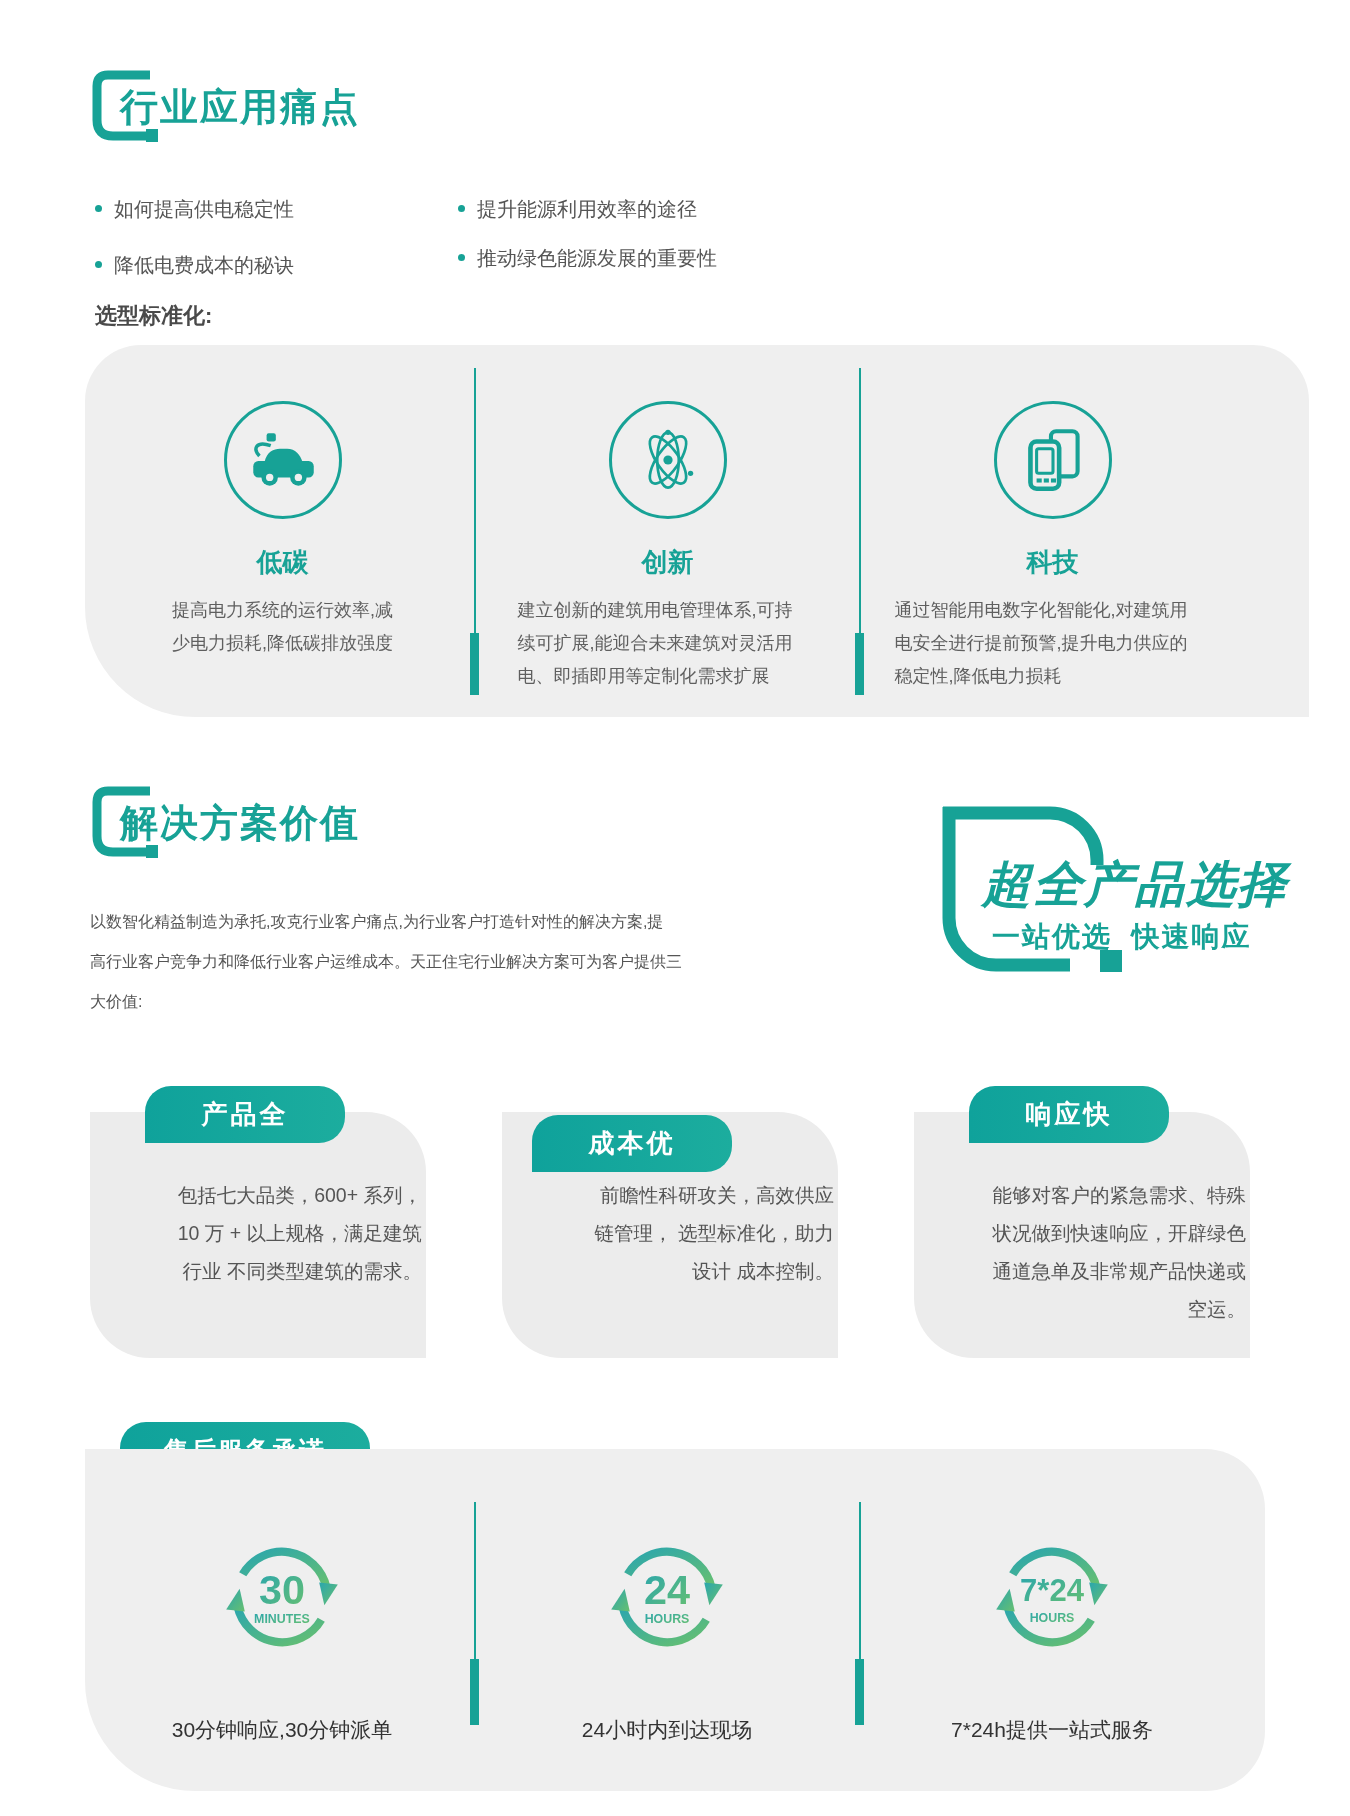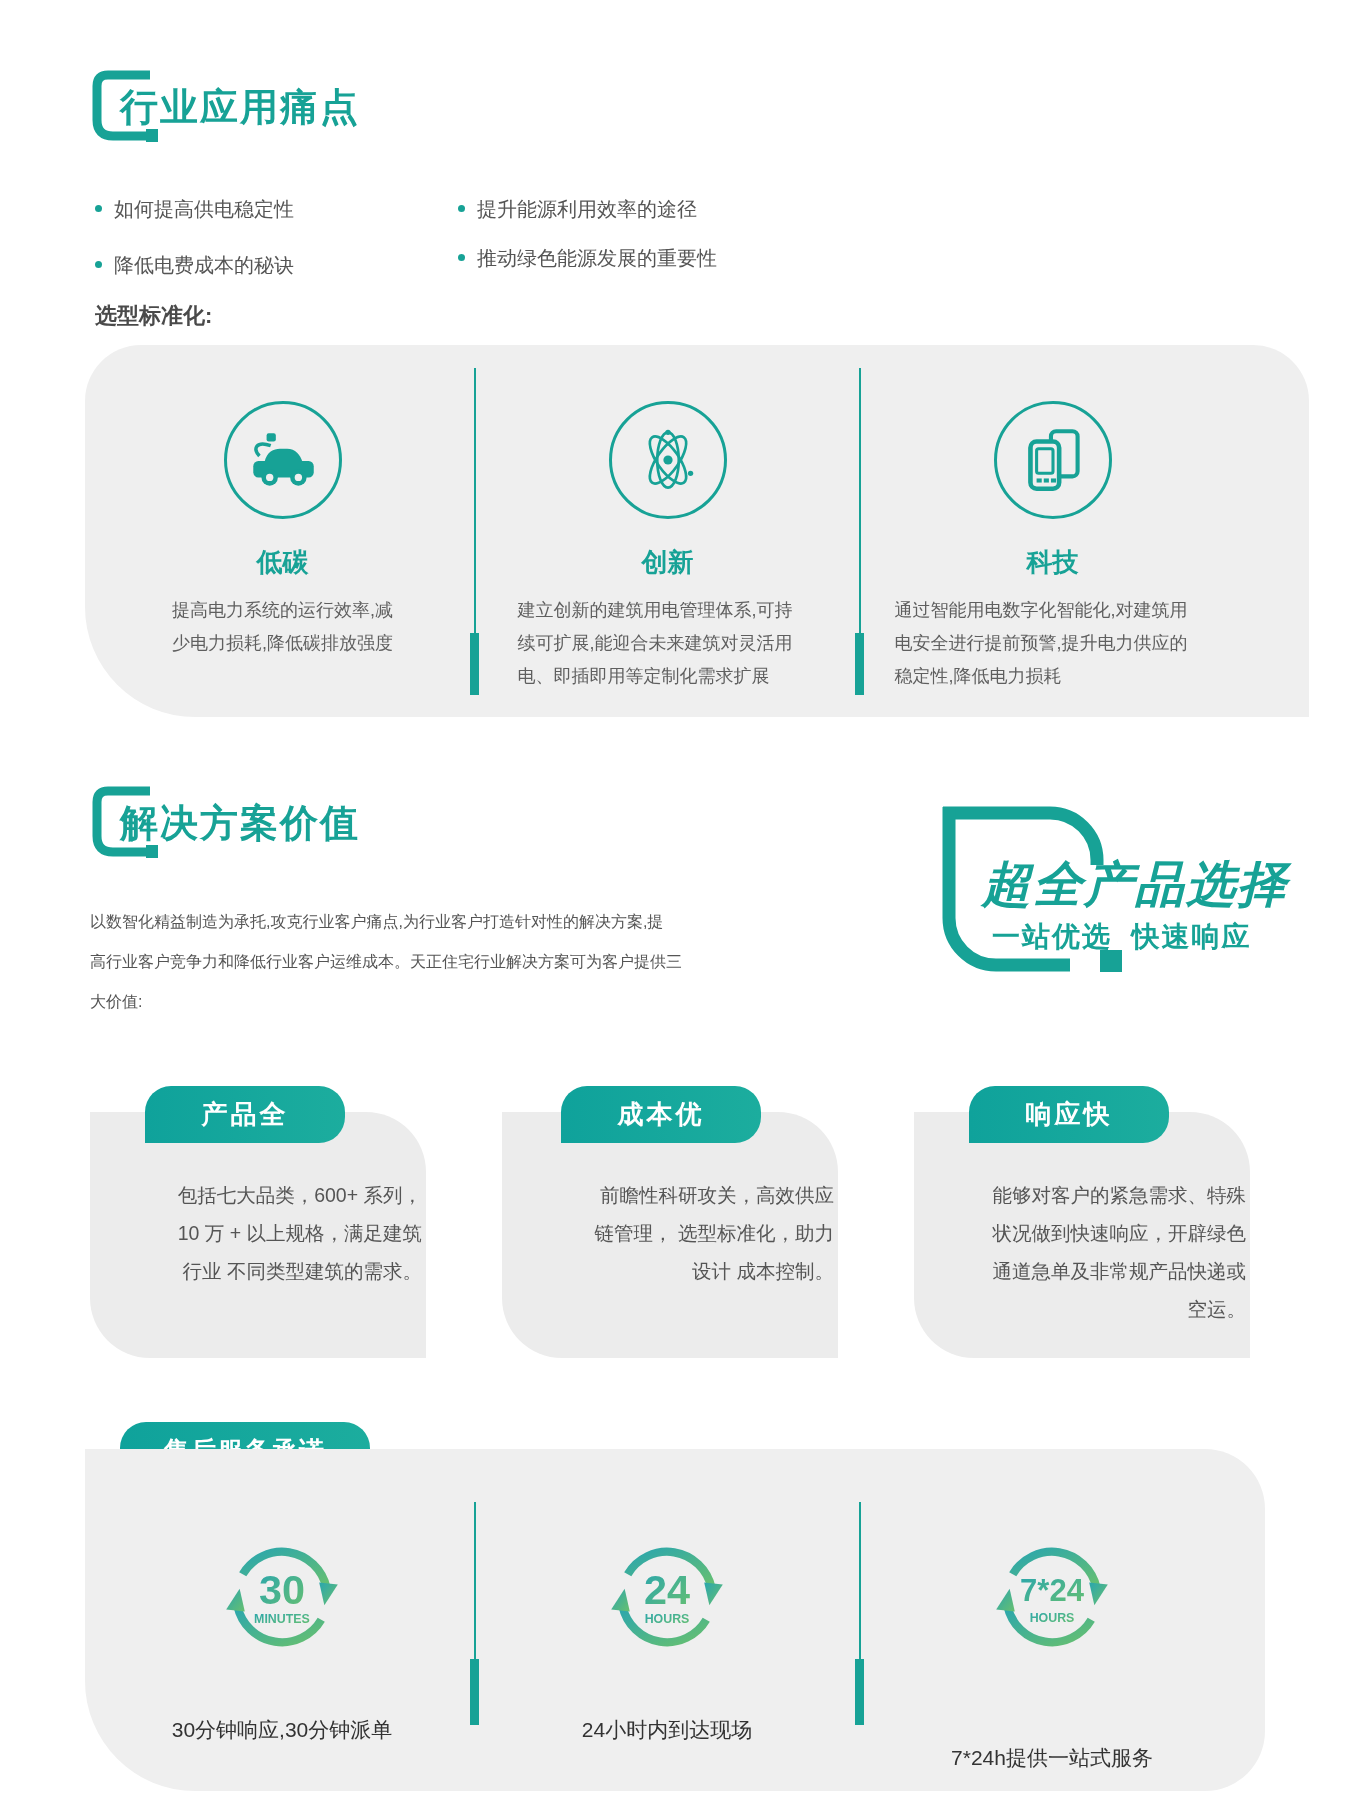--- a/index.html
+++ b/index.html
@@ -180,21 +180,21 @@
     <rect x="170" y="152" width="22" height="22" fill="#17A296"></rect>
   </svg>
   <div class="promo-title">超全产品选择</div>
   <div class="promo-sub">一站优选  快速响应</div>
 
   <div class="vcard" style="left:90px;"></div>
   <div class="vcard" style="left:502px;"></div>
   <div class="vcard" style="left:914px;"></div>
 
   <div class="vbadge" style="left:145px;">产品全</div>
-  <div class="vbadge" style="left:561px;">成本优</div>
+  <div class="vbadge" style="left:532px;margin-top:29px;">成本优</div>
   <div class="vbadge" style="left:969px;">响应快</div>
 
   <div class="vcard-text" style="left:120px;">包括七大品类，600+ 系列，
 10 万 + 以上规格，满足建筑
 行业 不同类型建筑的需求。</div>
   <div class="vcard-text" style="left:532px;">前瞻性科研攻关，高效供应
 链管理， 选型标准化，助力
 设计 成本控制。</div>
   <div class="vcard-text" style="left:944px;">能够对客户的紧急需求、特殊
 状况做到快速响应，开辟绿色
@@ -250,15 +250,15 @@
     <path d="M22,38 A44,44 0 0 1 103,51" fill="none" stroke="url(#g-b3)" stroke-width="8"></path>
     <polygon points="96,46 114,48 101,68" fill="url(#g-b3)"></polygon>
     <path d="M98,82 A44,44 0 0 1 17,69" fill="none" stroke="url(#g-b3)" stroke-width="8"></path>
     <polygon points="24,74 6,72 19,52" fill="url(#g-b3)"></polygon>
     <text x="60" y="64" text-anchor="middle" font-size="30" font-weight="bold" fill="url(#g-b3)">7*24</text>
     <text x="60" y="84" text-anchor="middle" font-size="12" font-weight="bold" fill="url(#g-b3)">HOURS</text>
   </svg>
 
   <div class="svc-caption" style="left:282px;">30分钟响应,30分钟派单</div>
   <div class="svc-caption" style="left:667px;">24小时内到达现场</div>
-  <div class="svc-caption" style="left:1052px;margin-top:28px;">7*24h提供一站式服务</div>
+  <div class="svc-caption" style="left:1052px;">7*24h提供一站式服务</div>
 
 </div>
 
 </body></html>

